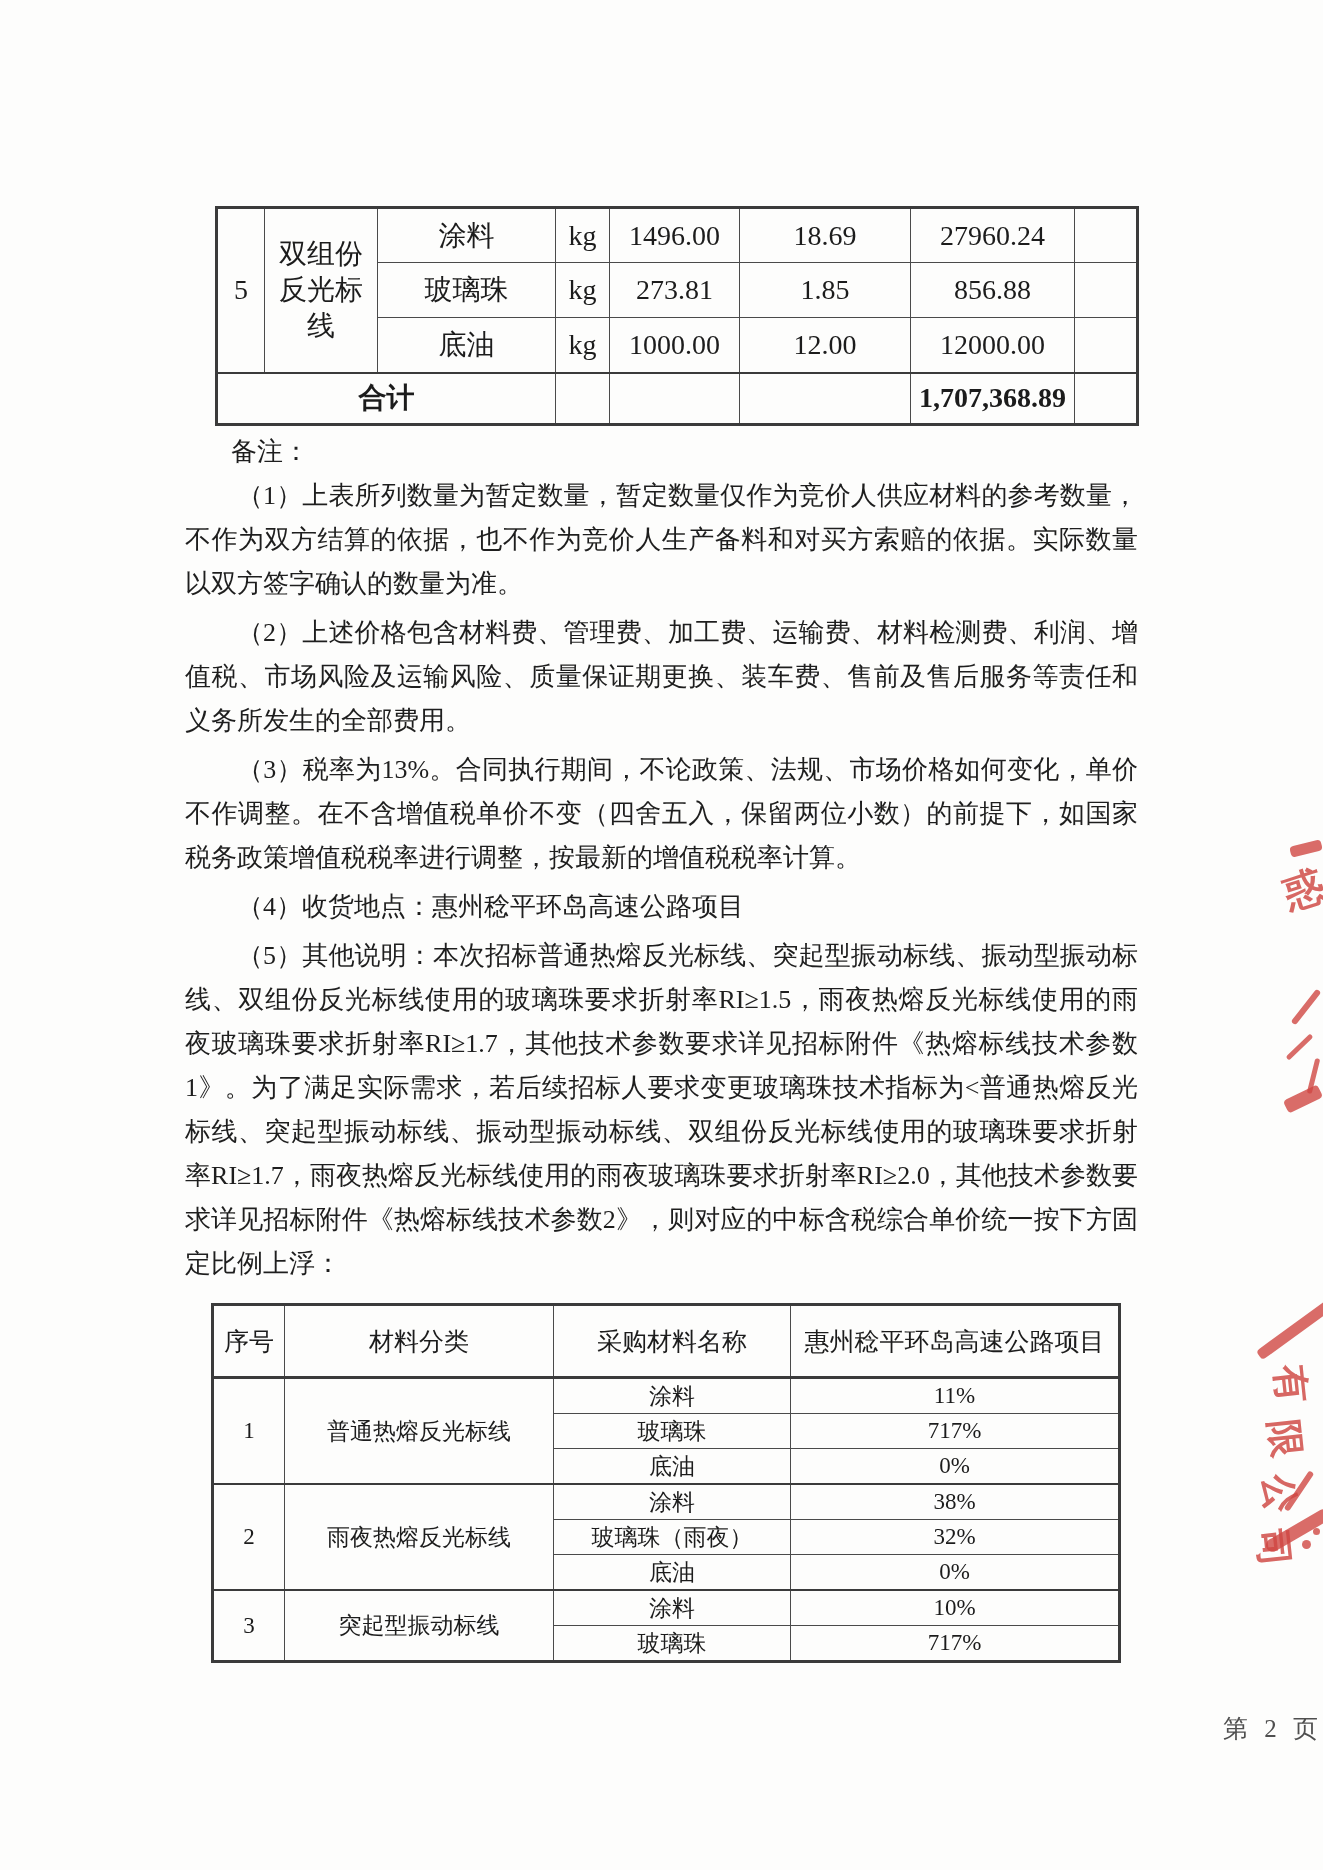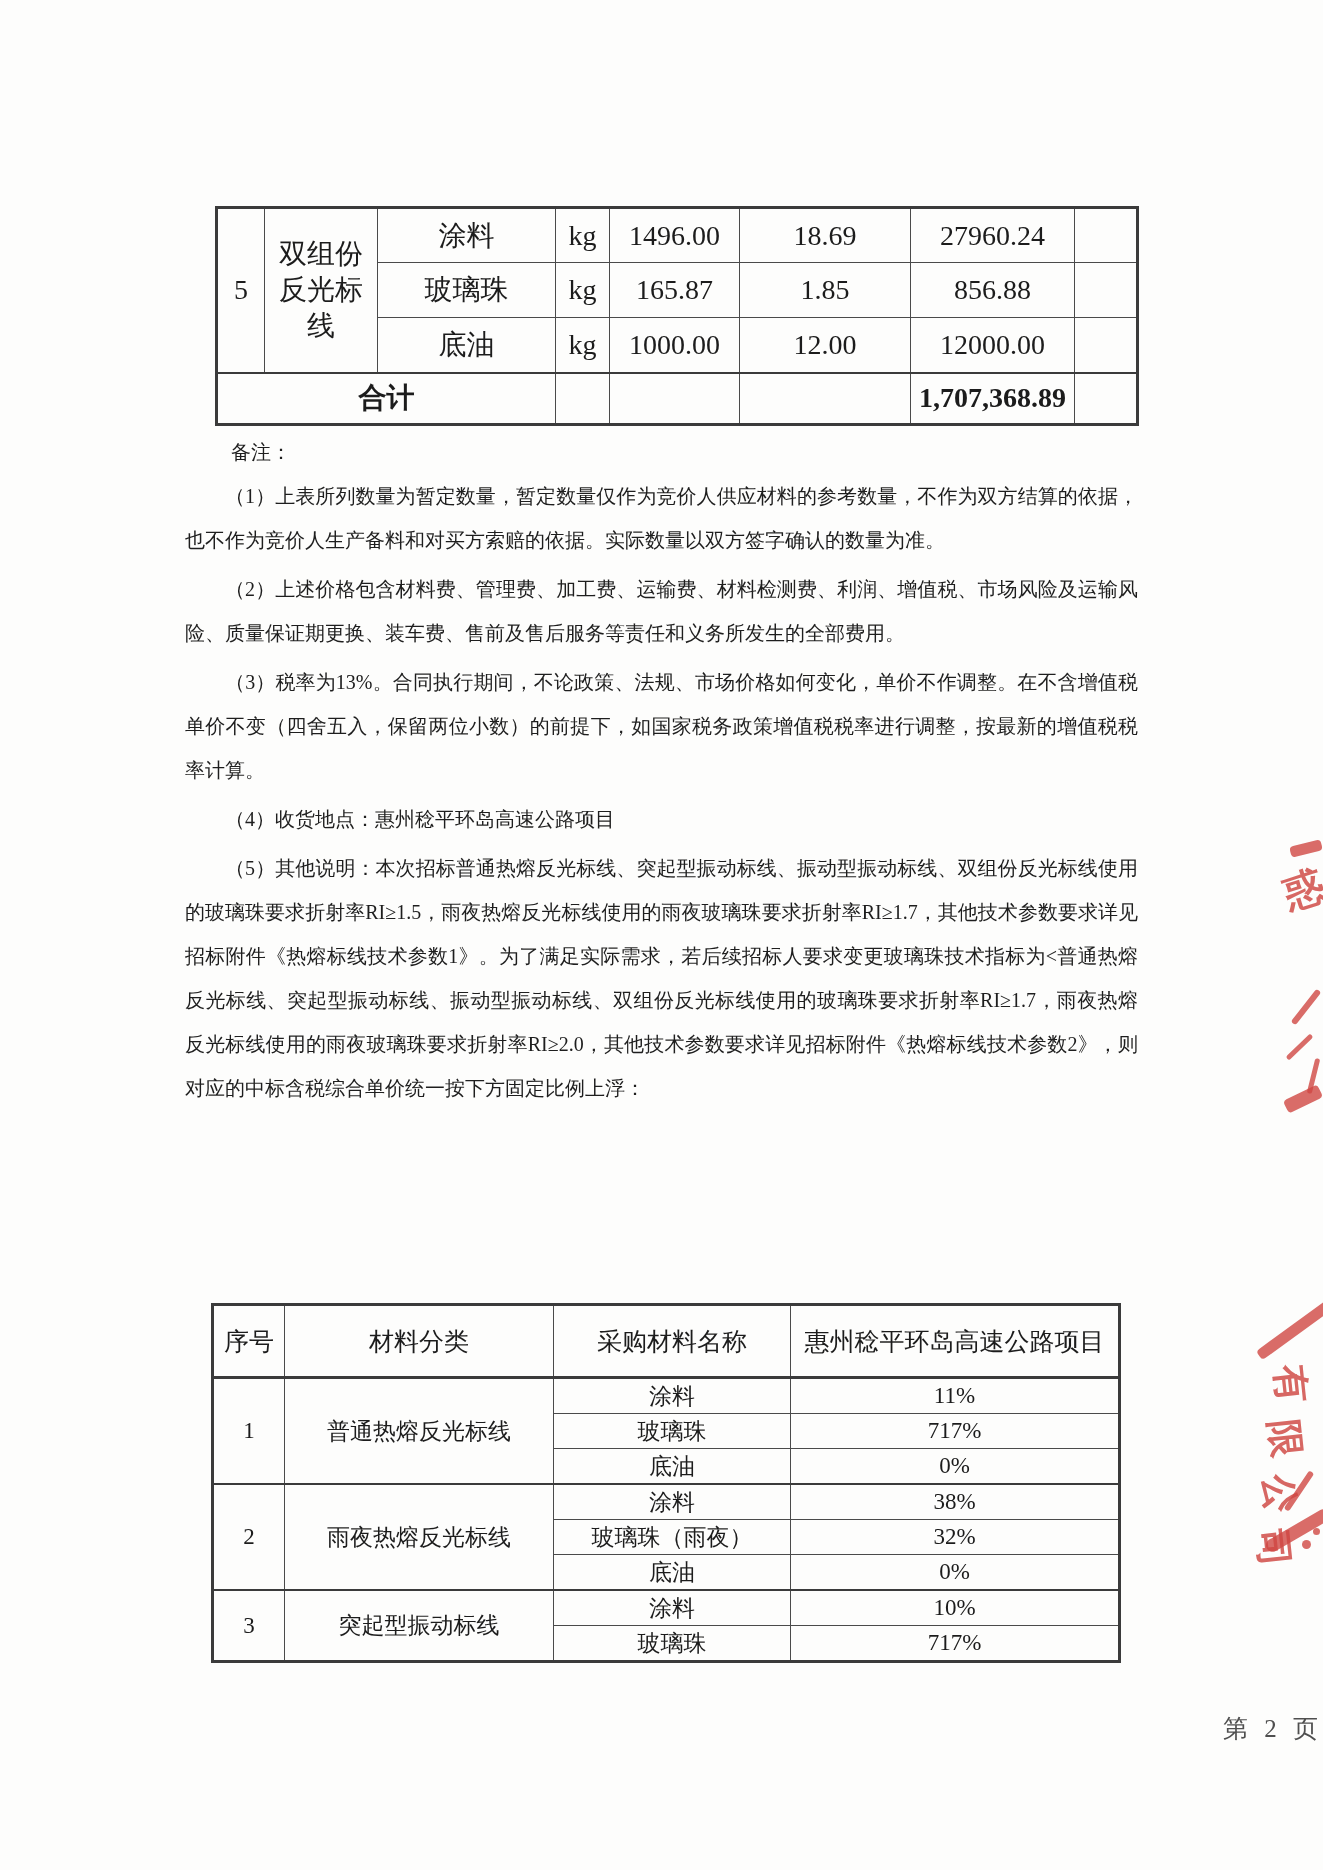--- a/index.html
+++ b/index.html
@@ -26,21 +26,21 @@
   }
   .top-table tr.r-mat{height:55px;}
   .top-table tr.r-total{height:52px;}
   .top-table tr.r-total td{border-top:2px solid #3b3b3b;font-weight:bold;}
   .top-table .cat-cell{white-space:normal;}
   .top-table .cat-inner{display:inline-block;width:90px;line-height:36px;font-size:28px;}
 
   
   .notes{
     position:absolute;left:185px;top:430px;width:953px;
-    font-size:20px;line-height:44px;color:#1e1e1e;
+    font-size:26px;line-height:44px;color:#1e1e1e;
   }
   .notes .notes-title{margin:0 0 0 46px;}
   .notes p{
     margin:0 0 5px 0;
     text-indent:2em;
     text-align:justify;
     text-justify:inter-character;
   }
   .notes p.single{text-align:left;}
 
@@ -101,21 +101,21 @@
       <td>涂料</td>
       <td>kg</td>
       <td>1496.00</td>
       <td>18.69</td>
       <td>27960.24</td>
       <td></td>
     </tr>
     <tr class="r-mat">
       <td>玻璃珠</td>
       <td>kg</td>
-      <td>165.87</td>
+      <td>273.81</td>
       <td>1.85</td>
       <td>856.88</td>
       <td></td>
     </tr>
     <tr class="r-mat">
       <td>底油</td>
       <td>kg</td>
       <td>1000.00</td>
       <td>12.00</td>
       <td>12000.00</td>

